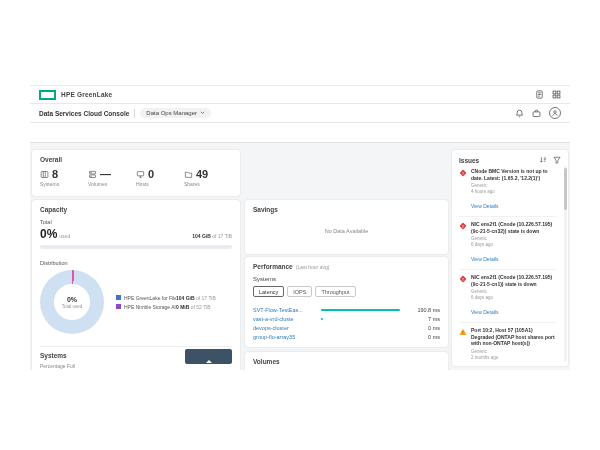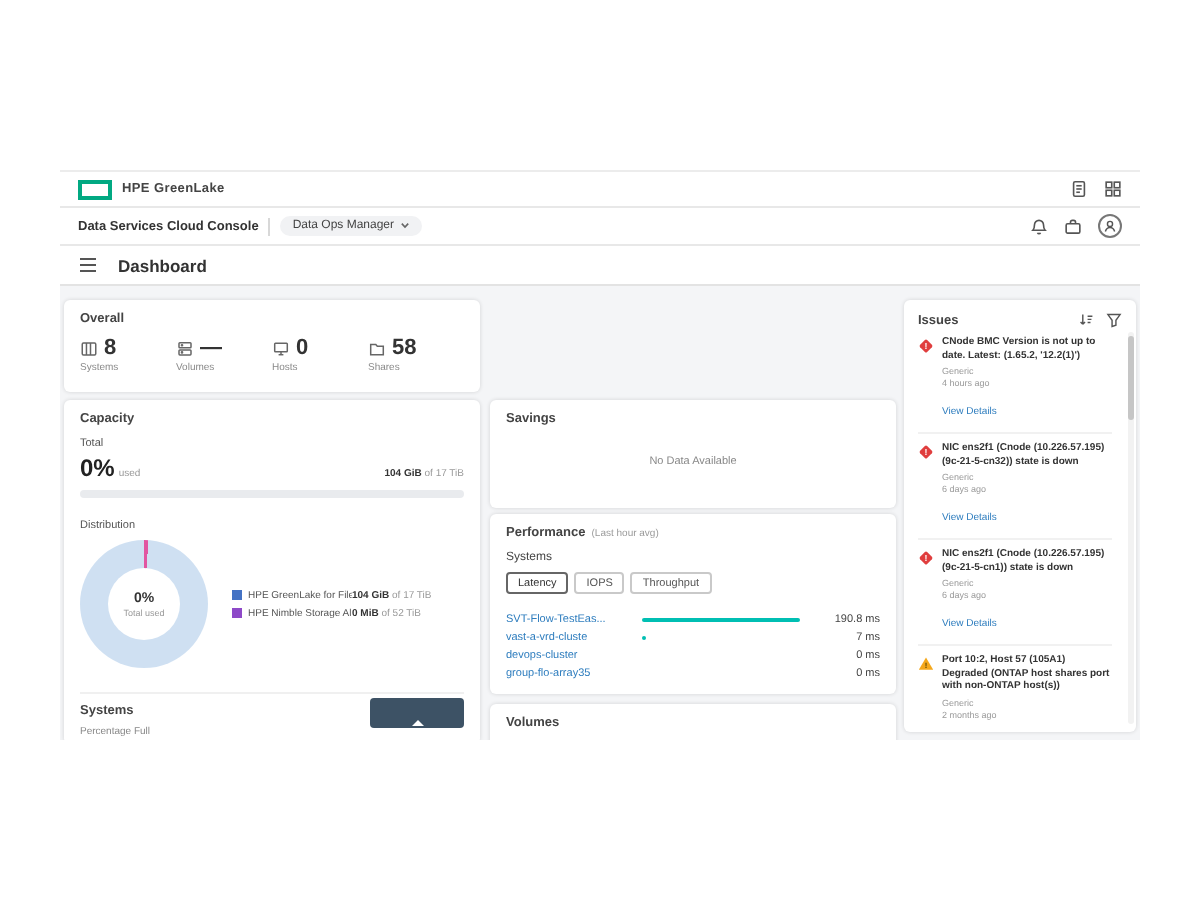--- a/index.html
+++ b/index.html
@@ -167,28 +167,20 @@
         </button>
         <button class="iconbtn avatar">
           <svg width="8" height="8" viewBox="0 0 10 10" fill="none" stroke="#555" stroke-width="0.9">
               <circle cx="5" cy="3.7" r="1.6"></circle>
               <path d="M2.1 8.4c.5-1.7 1.6-2.5 2.9-2.5s2.4.8 2.9 2.5"></path>
             </svg>
         </button>
       </span>
     </div>
 
-    <div class="pagebar">
-      <button class="hamburger">
-          <i></i>
-          <i></i>
-          <i></i>
-        </button>
-      <h1 class="page-title">Dashboard</h1>
-    </div>
 
     <main class="content">
 
       <section class="card overall">
         <h2>Overall</h2>
         <div class="stats">
           <div class="stat">
             <div class="stat-top">
               <span>
                   <svg width="9" height="9" viewBox="0 0 12 12" fill="none" stroke="currentColor" stroke-width="1">
@@ -228,21 +220,21 @@
             </div>
             <span class="stat-label">Hosts</span>
           </div>
           <div class="stat">
             <div class="stat-top">
               <span>
                   <svg width="9" height="9" viewBox="0 0 12 12" fill="none" stroke="currentColor" stroke-width="1">
                     <path d="M1.8 9.8V3h3.4l1 1.2h4v5.6z"></path>
                   </svg>
                 </span>
-              <span class="stat-value">58</span>
+              <span class="stat-value">49</span>
             </div>
             <span class="stat-label">Shares</span>
           </div>
         </div>
       </section>
 
       <section class="card capacity">
         <h2>Capacity</h2>
         <div class="total-label">Total</div>
         <div class="used-row">

